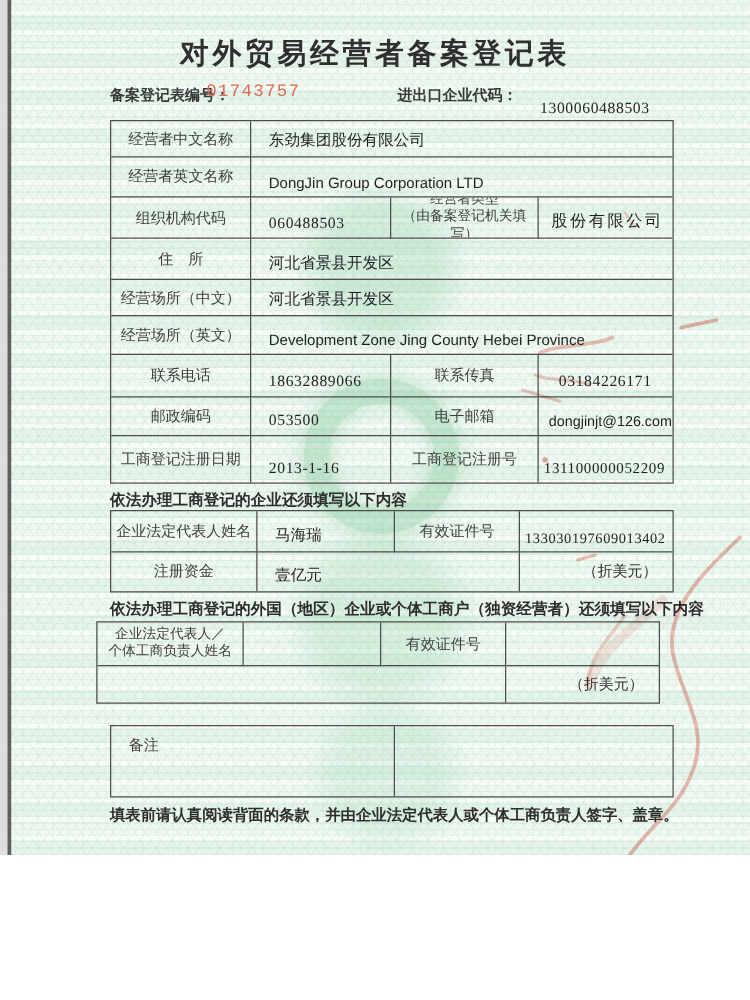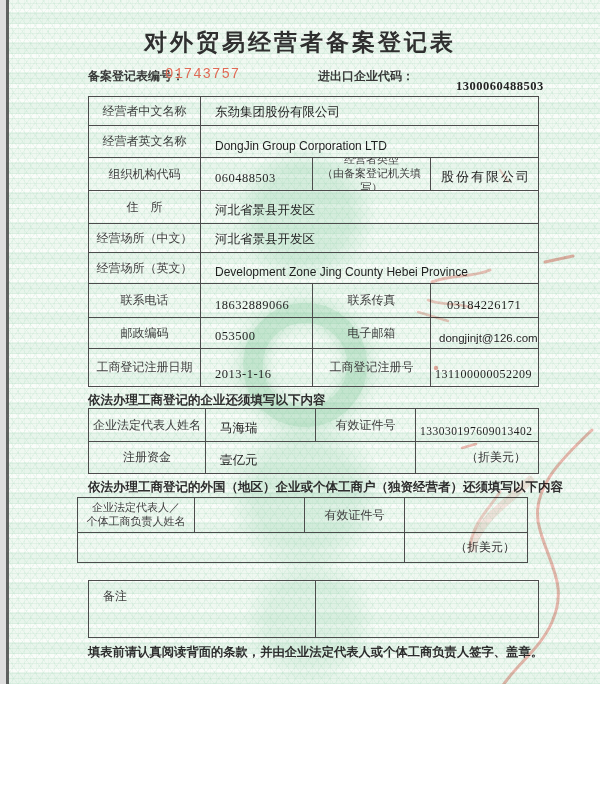--- a/index.html
+++ b/index.html
@@ -27,21 +27,21 @@
   #wm-blob3{left:240px;top:560px;width:140px;height:120px;background:radial-gradient(circle, rgba(140,205,165,0.18) 0 45%, transparent 72%);}
 
   #title{left:0;top:27px;width:600px;text-align:center;font-size:23px;font-weight:bold;
      letter-spacing:3px;color:#2f2f2f;font-family:"Liberation Sans",sans-serif;}
 
   .hdr-label{font-size:12px;font-weight:600;color:#383838;}
   #form-no-label{left:88px;top:68px;}
   #form-no{left:165px;top:66px;font-family:"Liberation Mono",monospace;font-size:14px;
      color:#e06a55;letter-spacing:1px;}
   #importer-code-label{left:318px;top:68px;}
-  #importer-code{left:456px;top:79px;font-family:"Liberation Serif",serif;font-size:12.5px;color:#222;letter-spacing:0.5px;font-weight:bold;}
+  #importer-code{left:432px;top:79px;font-family:"Liberation Serif",serif;font-size:12.5px;color:#222;letter-spacing:0.5px;}
 
   .tbl{position:absolute;display:grid;border:1px solid #4c4c4c;}
   #table1{left:88px;top:96px;width:449px;grid-template-columns:112px 112px 118px 107px;
      grid-template-rows:29px 32px 33px 33px 29px 31px 34px 31px 37px;}
   #table2{left:88px;top:408px;width:449px;grid-template-columns:117px 110px 100px 122px;
      grid-template-rows:33px 31px;}
   #table3{left:77px;top:497px;width:449px;grid-template-columns:117px 110px 100px 122px;
      grid-template-rows:35px 29px;}
   #table4{left:88px;top:580px;width:449px;grid-template-columns:227px 222px;grid-template-rows:56px;}
 

